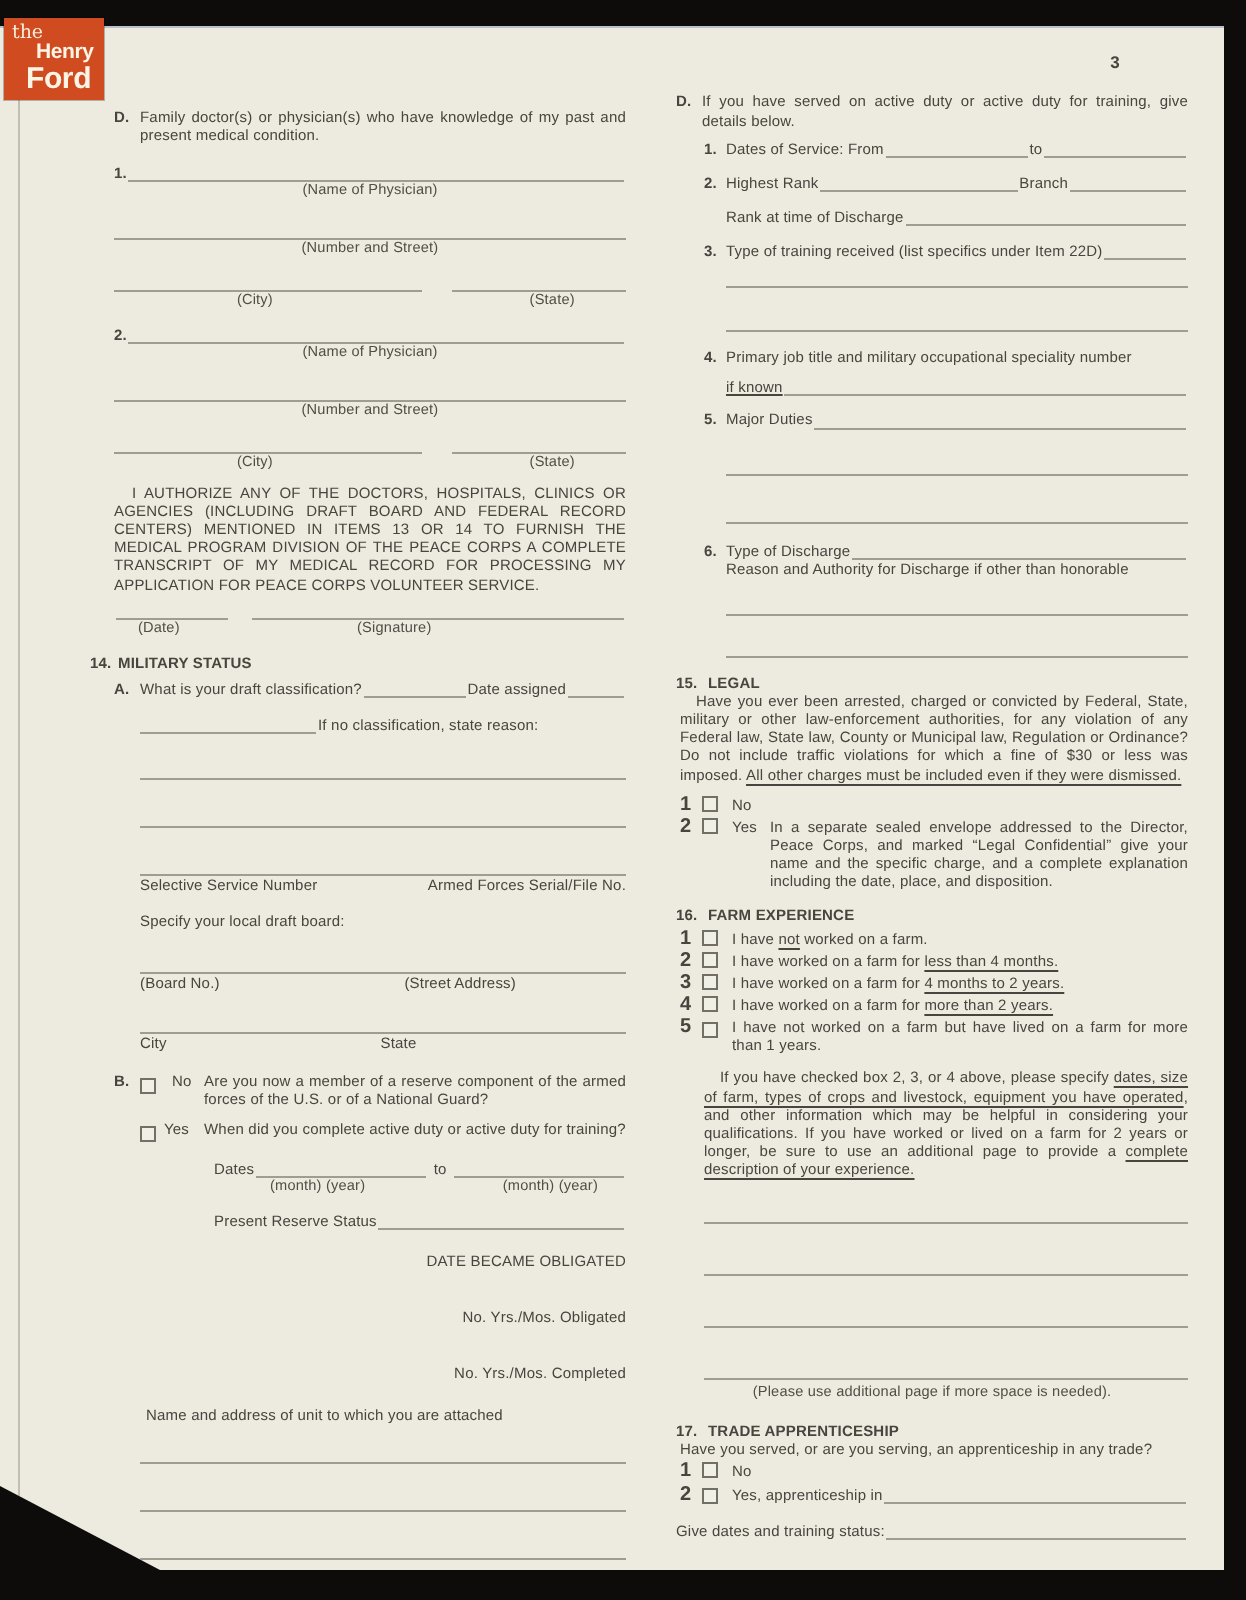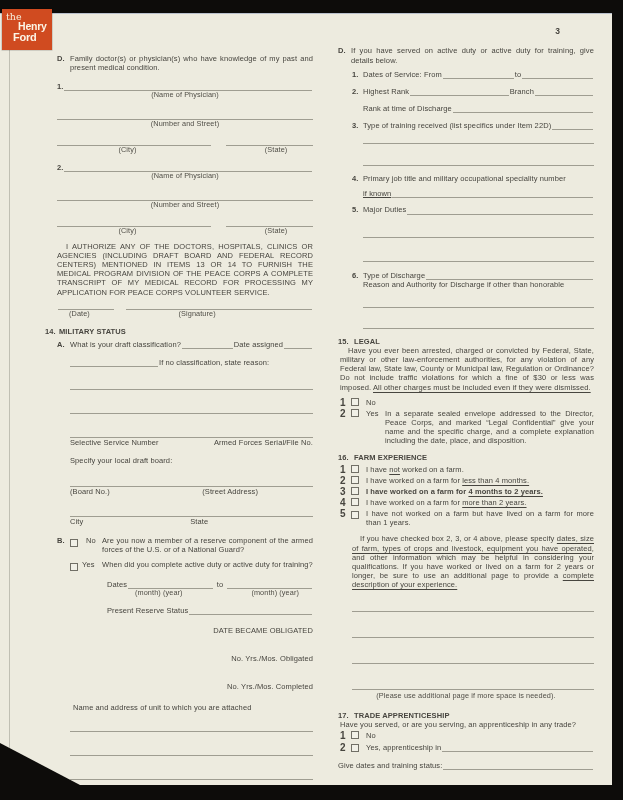--- a/index.html
+++ b/index.html
@@ -16,21 +16,21 @@
          clip-path:polygon(0 0,100% 0,100% 100%,80px 100%,0 calc(100% - 42px));
          font-size:7.5px;line-height:1.22;letter-spacing:.1px;}
   .sheet-edge{position:absolute;left:9px;top:0;bottom:0;width:1px;background:rgba(110,108,96,.35);}
   
   .logo{position:absolute;left:2px;top:9px;width:50px;height:41px;background:var(--accent);
         z-index:5;box-shadow:0 0 0 .5px rgba(0,0,0,.25);}
   .logo .the{position:absolute;left:4px;top:2px;font-family:"DejaVu Serif",serif;
              font-size:9.5px;color:#f6eedb;}
   .logo .henry{position:absolute;left:16px;top:11px;font-weight:bold;font-size:10.5px;
                color:#fcf5e6;letter-spacing:-.2px;}
-  .logo .ford{position:absolute;left:11px;top:22px;font-weight:bold;font-size:11px;
+  .logo .ford{position:absolute;left:11px;top:22px;font-weight:bold;font-size:15px;
               color:#fcf5e6;letter-spacing:-.2px;}
   
   .col{position:absolute;width:256px;}
   .col-left{left:57px;top:40px;}
   .col-right{left:338px;top:12px;}
   .pgnum{text-align:right;padding-right:34px;font-size:8.5px;font-weight:bold;}
   
   .b{font-weight:bold;}
   .j{text-align:justify;}
   .u{text-decoration:underline;text-underline-offset:1.5px;}
@@ -295,21 +295,21 @@
       <span style="flex:1;padding-left:7px;"><span>I have </span><span class="u">not</span><span> worked on a farm.</span></span>
     </div>
     <div class="rowt mt2" style="padding-left:2px;">
       <span class="onum">2</span>
       <span class="cb"></span>
       <span style="flex:1;padding-left:7px;"><span>I have worked on a farm for </span><span class="u">less than 4 months.</span></span>
     </div>
     <div class="rowt mt2" style="padding-left:2px;">
       <span class="onum">3</span>
       <span class="cb"></span>
-      <span style="flex:1;padding-left:7px;font-weight:bold;"><span>I have worked on a farm for </span><span class="u">4 months to 2 years.</span></span>
+      <span style="flex:1;padding-left:7px;"><span>I have worked on a farm for </span><span class="u">4 months to 2 years.</span></span>
     </div>
     <div class="rowt mt2" style="padding-left:2px;">
       <span class="onum">4</span>
       <span class="cb"></span>
       <span style="flex:1;padding-left:7px;"><span>I have worked on a farm for </span><span class="u">more than 2 years.</span></span>
     </div>
     <div class="rowt mt2" style="padding-left:2px;">
       <span class="onum">5</span>
       <span class="cb" style="margin-top:2px;"></span>
       <span class="j" style="flex:1;padding-left:7px;">I have not worked on a farm but have lived on a farm for more than 1 years.</span>

